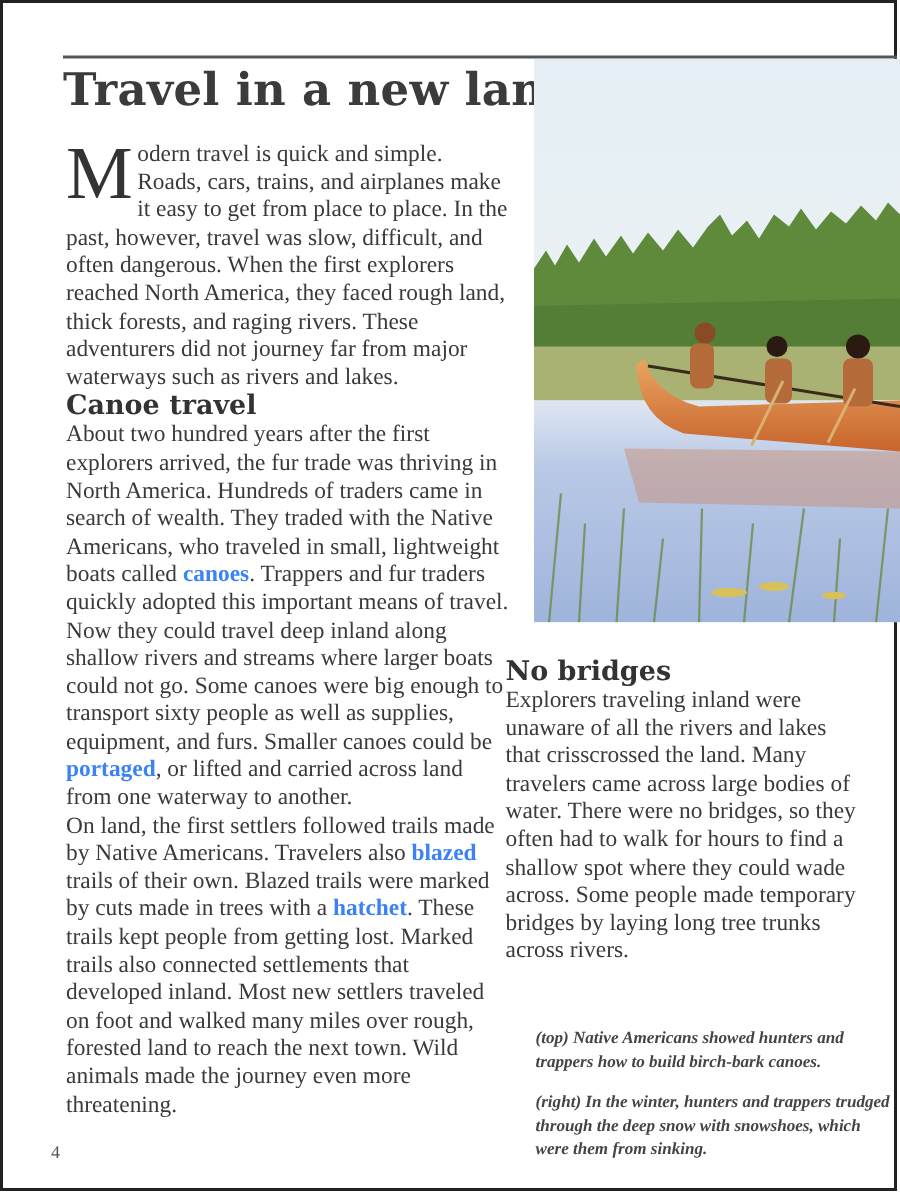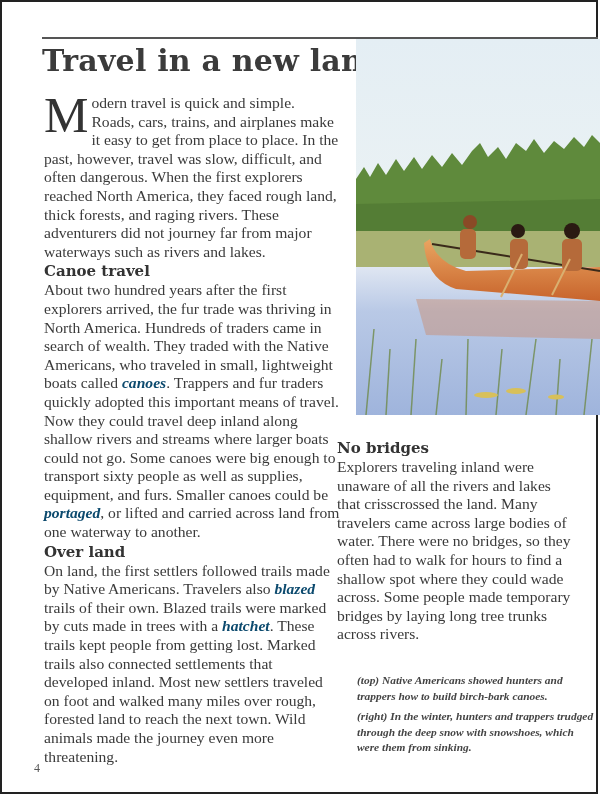--- a/index.html
+++ b/index.html
@@ -37,46 +37,46 @@
     .col-right {
       position: absolute; left: 335px; top: 436px; width: 235px;
     }
     p.body {
       margin: 0;
       font-family: "Liberation Serif", serif;
       font-size: 15.6px;
       line-height: 18.6px;
       color: #3a3a3a;
     }
-    p.body b { color: #0c4a6e; font-style: italic; }
+    p.body b { color: #3b82f6; }
     .intro { position: relative; }
     .dropcap {
       float: left;
       font-family: "Liberation Serif", serif;
       font-size: 50px; line-height: 38px;
       margin: 2px 3px 0 0; color: #333;
     }
     h2.section {
       margin: 0;
       font-family: "DejaVu Serif", serif;
-      font-weight: bold; font-size: 15px; line-height: 20px;
+      font-weight: bold; font-size: 18px; line-height: 20px;
       color: #333;
     }
     .sec-canoe { margin-top: 18px; }
     .sec-land { margin-top: 18px; }
     .photo {
       position: absolute; left: 354px; top: 37px; width: 244px; height: 376px;
       overflow: hidden;
     }
     .photo svg { display: block; }
     .captions {
       position: absolute; left: 355px; top: 671px; width: 240px;
     }
     .caption {
-      margin: 0 0 5px 0;
+      margin: 12px 0 5px 0;
       font-family: "Liberation Serif", serif;
       font-style: italic; font-weight: bold;
       font-size: 11.4px; line-height: 15.5px; color: #444;
     }
     .folio {
       position: absolute; left: 32px; top: 759px;
       font-family: "Liberation Serif", serif; font-size: 12px; color: #555;
     }
   </style>
 </head>
@@ -85,21 +85,20 @@
 <div class="page">
   <div class="title-rule"></div>
   <h1 class="title">Travel in a new land</h1>
 
   <div class="col-left">
     <p class="body intro"><span class="dropcap">M</span><span>odern travel is quick and simple. Roads, cars, trains, and airplanes make it easy to get from place to place. In the past, however, travel was slow, difficult, and often dangerous. When the first explorers reached North America, they faced rough land, thick forests, and raging rivers. These adventurers did not journey far from major waterways such as rivers and lakes.</span></p>
 
     <h2 class="section sec-canoe">Canoe travel</h2>
     <p class="body"><span>About two hundred years after the first explorers arrived, the fur trade was thriving in North America. Hundreds of traders came in search of wealth. They traded with the Native Americans, who traveled in small, lightweight boats called </span><b>canoes</b><span>. Trappers and fur traders quickly adopted this important means of travel. Now they could travel deep inland along shallow rivers and streams where larger boats could not go. Some canoes were big enough to transport sixty people as well as supplies, equipment, and furs. Smaller canoes could be </span><b>portaged</b><span>, or lifted and carried across land from one waterway to another.</span></p>
 
-    <h2 class="section sec-land">Over land</h2>
     <p class="body"><span>On land, the first settlers followed trails made by Native Americans. Travelers also </span><b>blazed</b><span> trails of their own. Blazed trails were marked by cuts made in trees with a </span><b>hatchet</b><span>. These trails kept people from getting lost. Marked trails also connected settlements that developed inland. Most new settlers traveled on foot and walked many miles over rough, forested land to reach the next town. Wild animals made the journey even more threatening.</span></p>
   </div>
 
   <div class="photo">
     <svg width="244" height="376" viewBox="0 0 244 376">
       <defs>
         <linearGradient id="sky" x1="0" y1="0" x2="0" y2="1">
           <stop offset="0" stop-color="#e4eef4"></stop>
           <stop offset="1" stop-color="#f2f6f3"></stop>
         </linearGradient>

